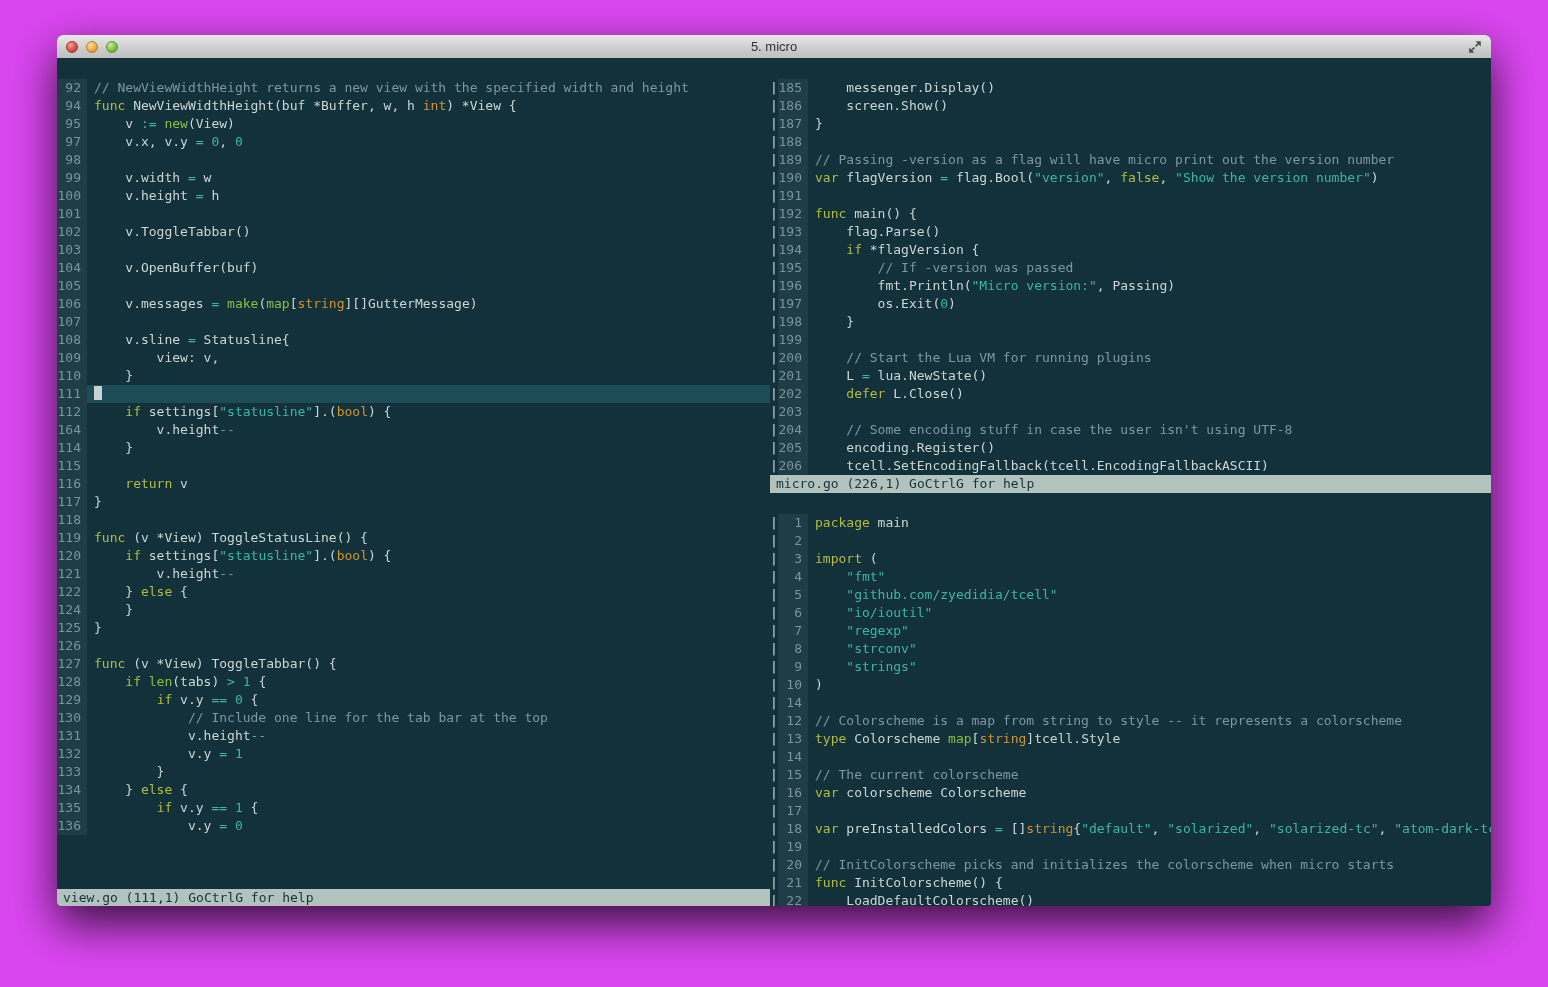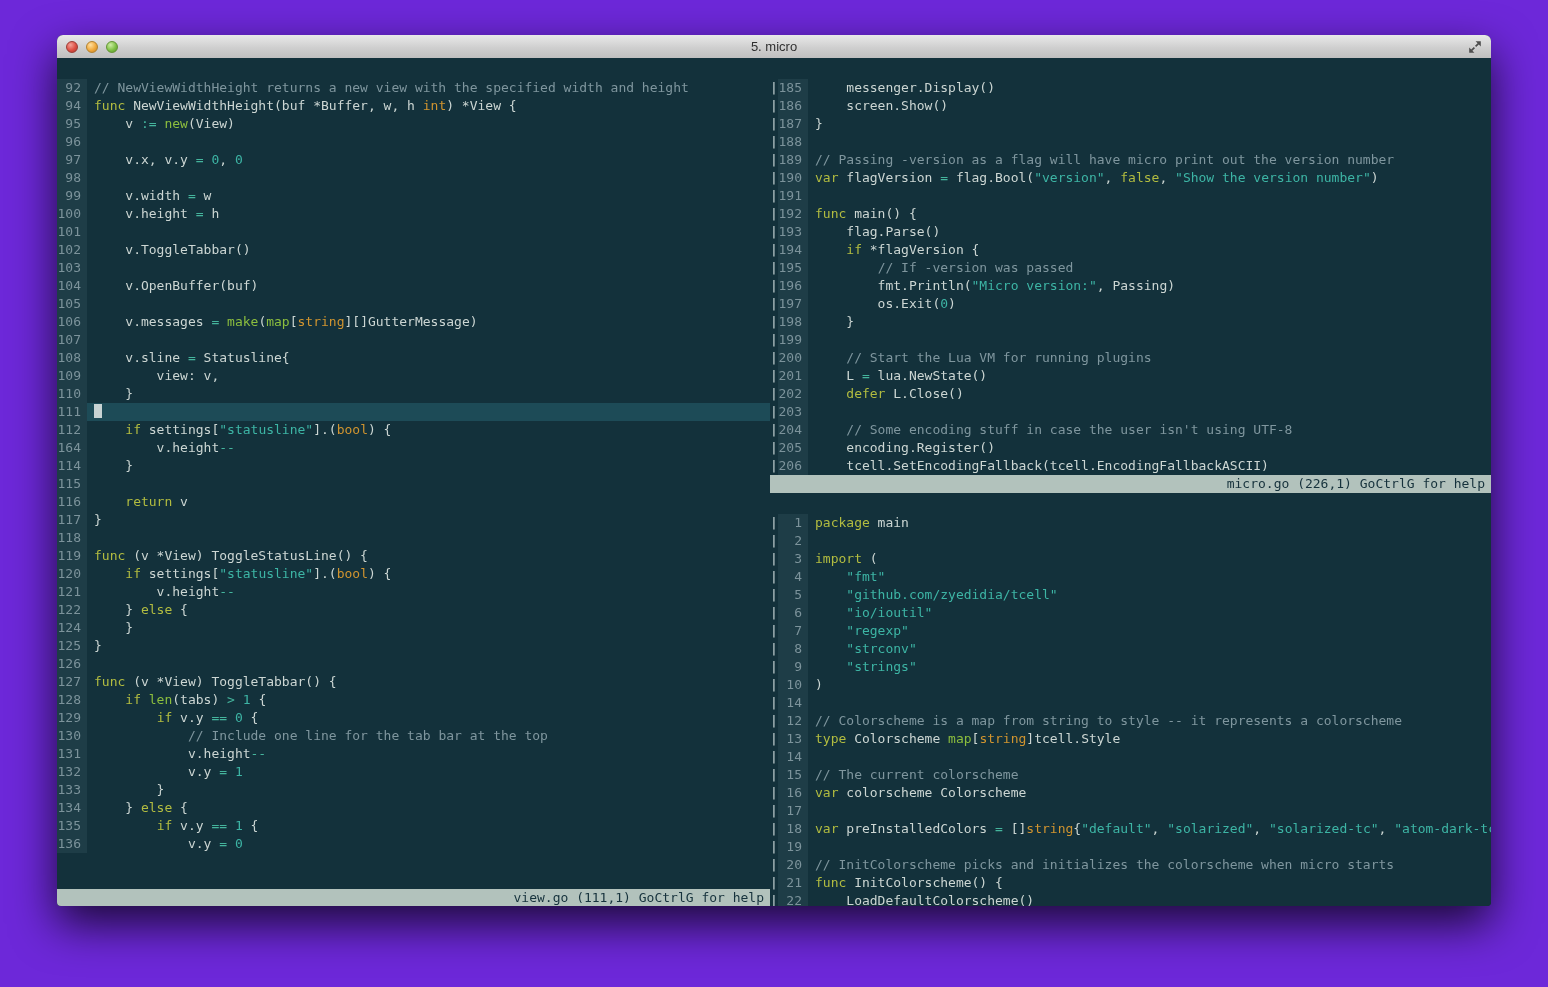--- a/index.html
+++ b/index.html
@@ -3,21 +3,21 @@
 <meta charset="utf-8">
 <style>
   :root{
     --background:#13313b; --gutter-background:#1e3d47; --gutter-foreground:#7c939b;
     --divider-foreground:#c7d4d6; --text:#ccd6d3; --comment:#7f969e; --keyword:#b2bc40;
     --builtin:#8cbe3e; --type:#d0942f; --string:#3db5a5; --number:#3db5a5; --operator:#45b59d;
     --current-line:#1d4b57; --cursor:#c8d3d3; --statusline-background:#b2c2bc;
     --statusline-foreground:#16323c; --titlebar-text:#303030;
   }
   html,body{margin:0;padding:0;background:#000;}
-  .screen{position:relative;width:1548px;height:987px;background:#6d28d9;overflow:hidden;}
+  .screen{position:relative;width:1548px;height:987px;background:#d946ef;overflow:hidden;}
   .window{position:absolute;left:57px;top:35px;width:1434px;height:871px;
     border-radius:6px 6px 4px 4px;overflow:hidden;background:var(--background);
     box-shadow:0 18px 45px rgba(0,0,0,.75);}
   .titlebar{position:relative;height:23px;background:linear-gradient(#e9e9e9,#cfcfcf 55%,#bfbfbf);
     border-bottom:1px solid #7e7e7e;font:13px "Liberation Sans",sans-serif;}
   .title{position:absolute;left:0;right:0;top:0;bottom:0;text-align:center;line-height:23px;
     color:var(--titlebar-text);}
   .lights{position:absolute;left:9px;top:0;bottom:0;display:flex;align-items:center;gap:8px;z-index:2;}
   .light{width:12px;height:12px;border-radius:50%;box-sizing:border-box;}
   .light.red{background:radial-gradient(circle at 35% 30%,#f3a097,#dd4f43 55%,#a83a31);border:1px solid #9c3b34;}
@@ -37,21 +37,21 @@
   .gut{flex:none;width:30px;padding-right:6px;box-sizing:border-box;text-align:right;
     background:var(--gutter-background);color:var(--gutter-foreground);}
   .vbar{flex:none;width:8px;color:var(--divider-foreground);}
   .code{margin:0;padding-left:7px;flex:1 1 auto;min-width:0;white-space:pre;overflow:hidden;font:inherit;}
   .row.cur .code{background:var(--current-line);}
   .cursor{display:inline-block;width:8px;height:14px;background:var(--cursor);vertical-align:-2px;}
   .tk-p{color:var(--text);} .tk-c{color:var(--comment);} .tk-k{color:var(--keyword);}
   .tk-b{color:var(--builtin);} .tk-t{color:var(--type);} .tk-s{color:var(--string);}
   .tk-n{color:var(--number);} .tk-o{color:var(--operator);}
   .status{height:18px;line-height:18px;background:var(--statusline-background);
-    color:var(--statusline-foreground);display:flex;justify-content:flex-end;
+    color:var(--statusline-foreground);display:flex;justify-content:flex-start;
     padding:0 6px;overflow:hidden;white-space:pre;}
   .cmdline{height:18px;background:var(--background);}
 </style>
 </head>
 <body>
 
 <div class="screen">
   <div class="window">
     <div class="titlebar">
       <div class="lights">
@@ -81,24 +81,20 @@
               </div>
               <div class="row">
                 <span class="gut">94</span>
                 <pre class="code"><span class="tk-k">func</span><span class="tk-p"> NewViewWidthHeight(buf *Buffer, w, h </span><span class="tk-t">int</span><span class="tk-p">) *View {</span></pre>
               </div>
               <div class="row">
                 <span class="gut">95</span>
                 <pre class="code"><span class="tk-p">    v </span><span class="tk-o">:=</span><span class="tk-p"> </span><span class="tk-b">new</span><span class="tk-p">(View)</span></pre>
               </div>
               <div class="row">
-                <span class="gut">96</span>
-                <pre class="code"></pre>
-              </div>
-              <div class="row">
                 <span class="gut">97</span>
                 <pre class="code"><span class="tk-p">    v.x, v.y </span><span class="tk-o">=</span><span class="tk-p"> </span><span class="tk-n">0</span><span class="tk-p">, </span><span class="tk-n">0</span></pre>
               </div>
               <div class="row">
                 <span class="gut">98</span>
                 <pre class="code"></pre>
               </div>
               <div class="row">
                 <span class="gut">99</span>
                 <pre class="code"><span class="tk-p">    v.width </span><span class="tk-o">=</span><span class="tk-p"> w</span></pre>

